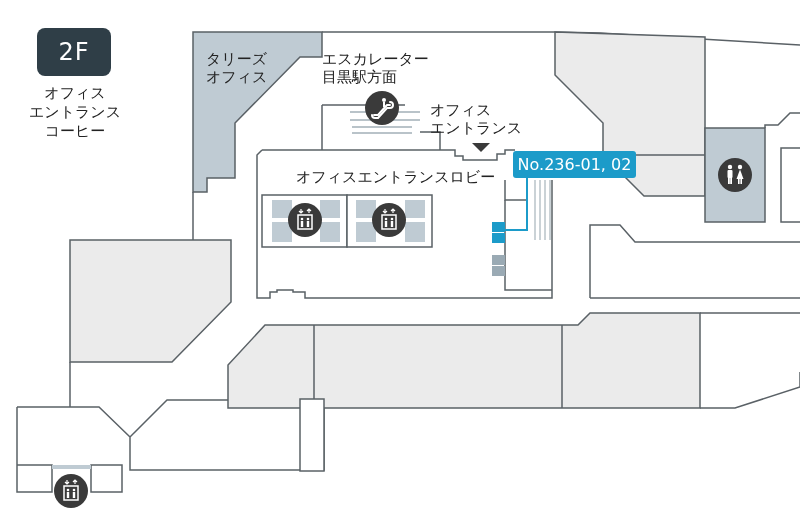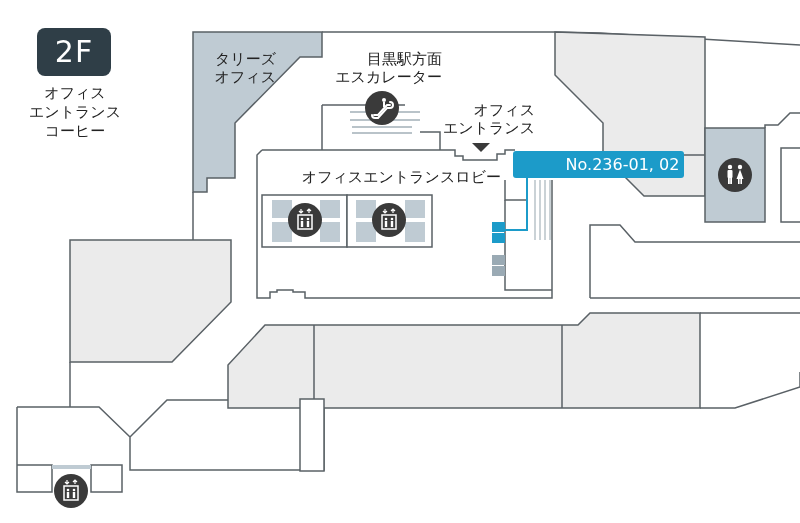--- a/index.html
+++ b/index.html
@@ -1,21 +1,21 @@
 <!DOCTYPE html>
 <html><head>
 <meta charset="utf-8">
 <style>
   html,body{margin:0;padding:0;background:#ffffff;}
   body{width:800px;height:523px;position:relative;overflow:hidden;font-family:"DejaVu Sans","Liberation Sans",sans-serif;}
   svg.map{position:absolute;left:0;top:0;}
-  .floor-badge{position:absolute;left:37px;top:28px;width:74px;height:48px;background:#2f3e47;border-radius:8px;color:#fff;font-size:30px;line-height:48px;text-align:center;letter-spacing:1px;}
+  .floor-badge{position:absolute;left:37px;top:28px;width:74px;height:48px;background:#2f3e47;border-radius:8px;color:#fff;font-size:24px;line-height:48px;text-align:center;letter-spacing:1px;}
   .floor-caption{position:absolute;left:10px;top:84px;width:130px;text-align:center;font-size:15px;line-height:19px;color:#222;}
-  .lbl{position:absolute;font-size:15px;line-height:18px;color:#222;text-align:right;white-space:nowrap;}
-  .tag{position:absolute;left:513px;top:151px;width:123px;height:27px;background:#1c9bc9;color:#fff;font-size:16px;line-height:27px;text-align:center;border-radius:3px;padding-left:48px;}
+  .lbl{position:absolute;font-size:15px;line-height:18px;color:#222;text-align:left;white-space:nowrap;}
+  .tag{position:absolute;left:513px;top:151px;width:123px;height:27px;background:#1c9bc9;color:#fff;font-size:16px;line-height:27px;text-align:center;border-radius:3px;}
   .icon{position:absolute;width:34px;height:34px;border-radius:50%;background:#3a3a3a;}
   .icon svg{position:absolute;left:0;top:0;}
 </style>
 </head>
 <body>
 
 <svg class="map" width="800" height="523" viewBox="0 0 800 523">
   <g fill="none" stroke="#5a6166" stroke-width="1.5">
 
     <polygon points="193,32 322,32 322,57 300,57 235,123 235,178 207,178 207,192 193,192" fill="#bfcbd3"></polygon>
@@ -100,22 +100,22 @@
   <div>エントランス</div>
   <div>コーヒー</div>
 </div>
 
 <div class="lbl" style="left:206px;top:50px;width:70px;">
   <div>タリーズ</div>
   <div>オフィス</div>
 </div>
 
 <div class="lbl" style="left:322px;top:50px;width:120px;">
+  <div>エスカレーター</div>
   <div>目黒駅方面</div>
-  <div>エスカレーター</div>
 </div>
 
 <div class="lbl" style="left:430px;top:101px;width:105px;">
   <div>オフィス</div>
   <div>エントランス</div>
 </div>
 
 <div class="lbl" style="left:296px;top:168px;width:205px;">オフィスエントランスロビー</div>
 
 <div class="tag">No.236-01, 02</div>

